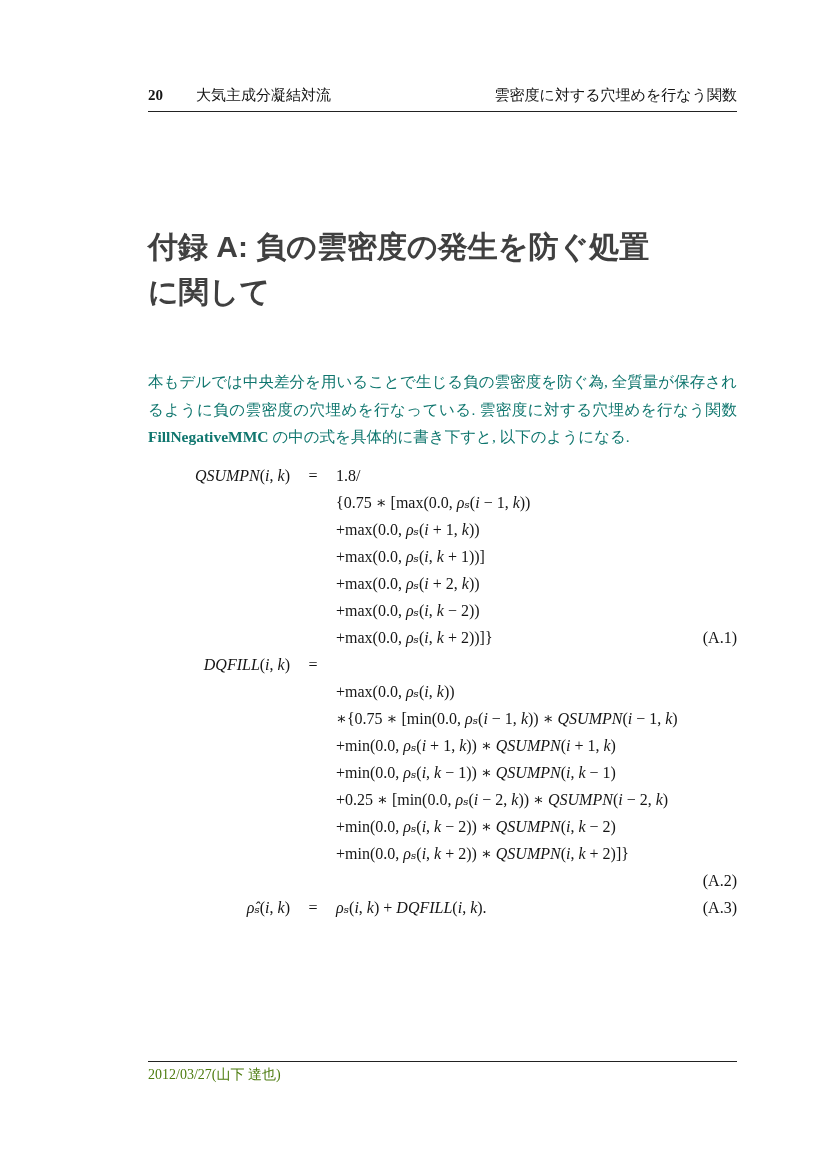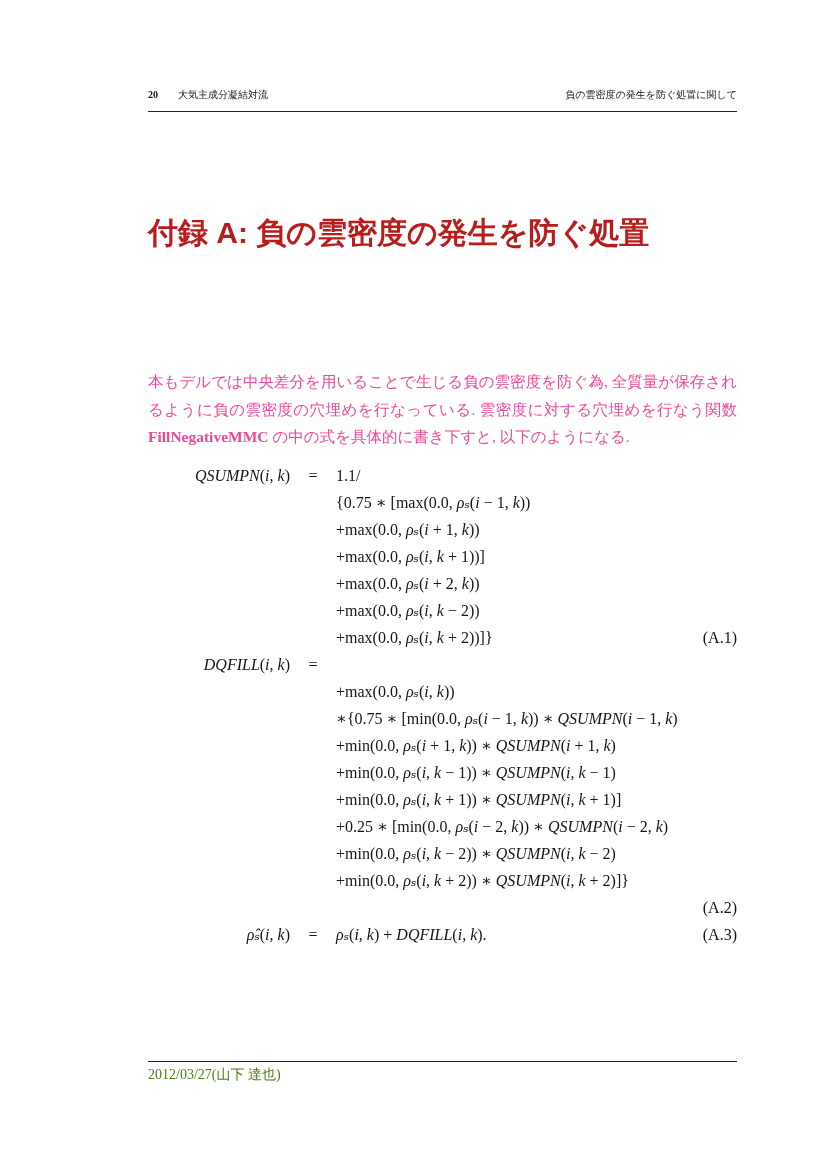--- a/index.html
+++ b/index.html
@@ -1,34 +1,34 @@
 <!DOCTYPE html>
 <html><head>
 <meta charset="utf-8">
 <style>
   * { margin:0; padding:0; box-sizing:border-box; }
   html,body { width:826px; height:1169px; background:#ffffff; }
   body { font-family:"Liberation Serif","DejaVu Serif",serif; color:#151515; }
   .page { position:relative; width:826px; height:1169px; background:#fff; overflow:hidden; }
 
   
-  .hdr { position:absolute; left:148px; top:84px; width:589px; display:flex; align-items:baseline; font-size:10px; line-height:22px; }
+  .hdr { position:absolute; left:148px; top:84px; width:589px; display:flex; align-items:baseline; font-size:15px; line-height:22px; }
   .hdr .pnum { font-weight:bold; font-family:"Liberation Serif",serif; }
-  .hdr .htitle { font-family:"Liberation Sans","DejaVu Sans",sans-serif; margin-left:20px; }
+  .hdr .htitle { font-family:"Liberation Sans","DejaVu Sans",sans-serif; margin-left:33px; }
   .hdr .hright { font-family:"Liberation Sans","DejaVu Sans",sans-serif; margin-left:auto; }
   .hdr-rule { position:absolute; left:148px; top:111px; width:589px; border-top:1px solid #222; }
 
   
-  .title { position:absolute; left:148px; top:210px; width:600px;
+  .title { position:absolute; left:148px; top:224px; width:600px;
            font-family:"Liberation Sans","DejaVu Sans",sans-serif;
-           font-weight:bold; font-size:30px; line-height:45px; color:#b91c1c; }
+           font-weight:bold; font-size:30px; line-height:45px; color:#404040; }
 
   
   .para { position:absolute; left:148px; top:368px; width:589px;
-          font-size:15.5px; line-height:27.5px; text-align:justify; color:#ec4899; }
+          font-size:15.5px; line-height:27.5px; text-align:justify; color:#0f766e; }
   .para b { font-weight:bold; }
 
   
   .eqs { position:absolute; left:148px; top:462px; width:589px; font-size:16px; }
   .eqrow { position:relative; display:flex; align-items:center; height:27px; white-space:nowrap; }
   .eq-lhs { width:142px; text-align:right; }
   .eq-rel { width:46px; text-align:center; }
   .eq-rhs { flex:1; text-align:left; overflow:visible; }
   .eq-num { position:absolute; right:0; top:0; height:27px; display:flex; align-items:center; }
   .math i { font-style:italic; }
@@ -38,35 +38,36 @@
   .ftr { position:absolute; left:148px; top:1064px; width:589px; font-size:14px; line-height:22px; color:#4d7c0f; }
 </style>
 </head>
 <body>
 
 <div class="page">
 
   <div class="hdr">
     <span class="pnum">20</span>
     <span class="htitle">大気主成分凝結対流</span>
-    <span class="hright">負の雲密度の発生を防ぐ処置に関して</span>
+    <span class="hright">雲密度に対する穴埋めを行なう関数</span>
   </div>
   <div class="hdr-rule"></div>
 
   <div class="title">
     <div>付録 A: 負の雲密度の発生を防ぐ処置</div>
+    <div>に関して</div>
   </div>
 
   <div class="para"><span>本もデルでは中央差分を用いることで生じる負の雲密度を防ぐ為, 全質量が保存されるように負の雲密度の穴埋めを行なっている. 雲密度に対する穴埋めを行なう関数 </span><b>FillNegativeMMC</b><span> の中の式を具体的に書き下すと, 以下のようになる.</span></div>
 
   <div class="eqs">
     <div class="eqrow">
       <span class="eq-lhs math"><i>QSUMPN</i>(<i>i</i>, <i>k</i>)</span>
       <span class="eq-rel math">=</span>
-      <span class="eq-rhs math">1.1/</span>
+      <span class="eq-rhs math">1.8/</span>
       <span class="eq-num"></span>
     </div>
     <div class="eqrow">
       <span class="eq-lhs math"></span>
       <span class="eq-rel math"></span>
       <span class="eq-rhs math">{0.75 ∗ [max(0.0, <i>ρₛ</i>(<i>i</i> − 1, <i>k</i>))</span>
       <span class="eq-num"></span>
     </div>
     <div class="eqrow">
       <span class="eq-lhs math"></span>
@@ -123,26 +124,20 @@
     </div>
     <div class="eqrow">
       <span class="eq-lhs math"></span>
       <span class="eq-rel math"></span>
       <span class="eq-rhs math">+min(0.0, <i>ρₛ</i>(<i>i</i>, <i>k</i> − 1)) ∗ <i>QSUMPN</i>(<i>i</i>, <i>k</i> − 1)</span>
       <span class="eq-num"></span>
     </div>
     <div class="eqrow">
       <span class="eq-lhs math"></span>
       <span class="eq-rel math"></span>
-      <span class="eq-rhs math">+min(0.0, <i>ρₛ</i>(<i>i</i>, <i>k</i> + 1)) ∗ <i>QSUMPN</i>(<i>i</i>, <i>k</i> + 1)]</span>
-      <span class="eq-num"></span>
-    </div>
-    <div class="eqrow">
-      <span class="eq-lhs math"></span>
-      <span class="eq-rel math"></span>
       <span class="eq-rhs math">+0.25 ∗ [min(0.0, <i>ρₛ</i>(<i>i</i> − 2, <i>k</i>)) ∗ <i>QSUMPN</i>(<i>i</i> − 2, <i>k</i>)</span>
       <span class="eq-num"></span>
     </div>
     <div class="eqrow">
       <span class="eq-lhs math"></span>
       <span class="eq-rel math"></span>
       <span class="eq-rhs math">+min(0.0, <i>ρₛ</i>(<i>i</i>, <i>k</i> − 2)) ∗ <i>QSUMPN</i>(<i>i</i>, <i>k</i> − 2)</span>
       <span class="eq-num"></span>
     </div>
     <div class="eqrow">

